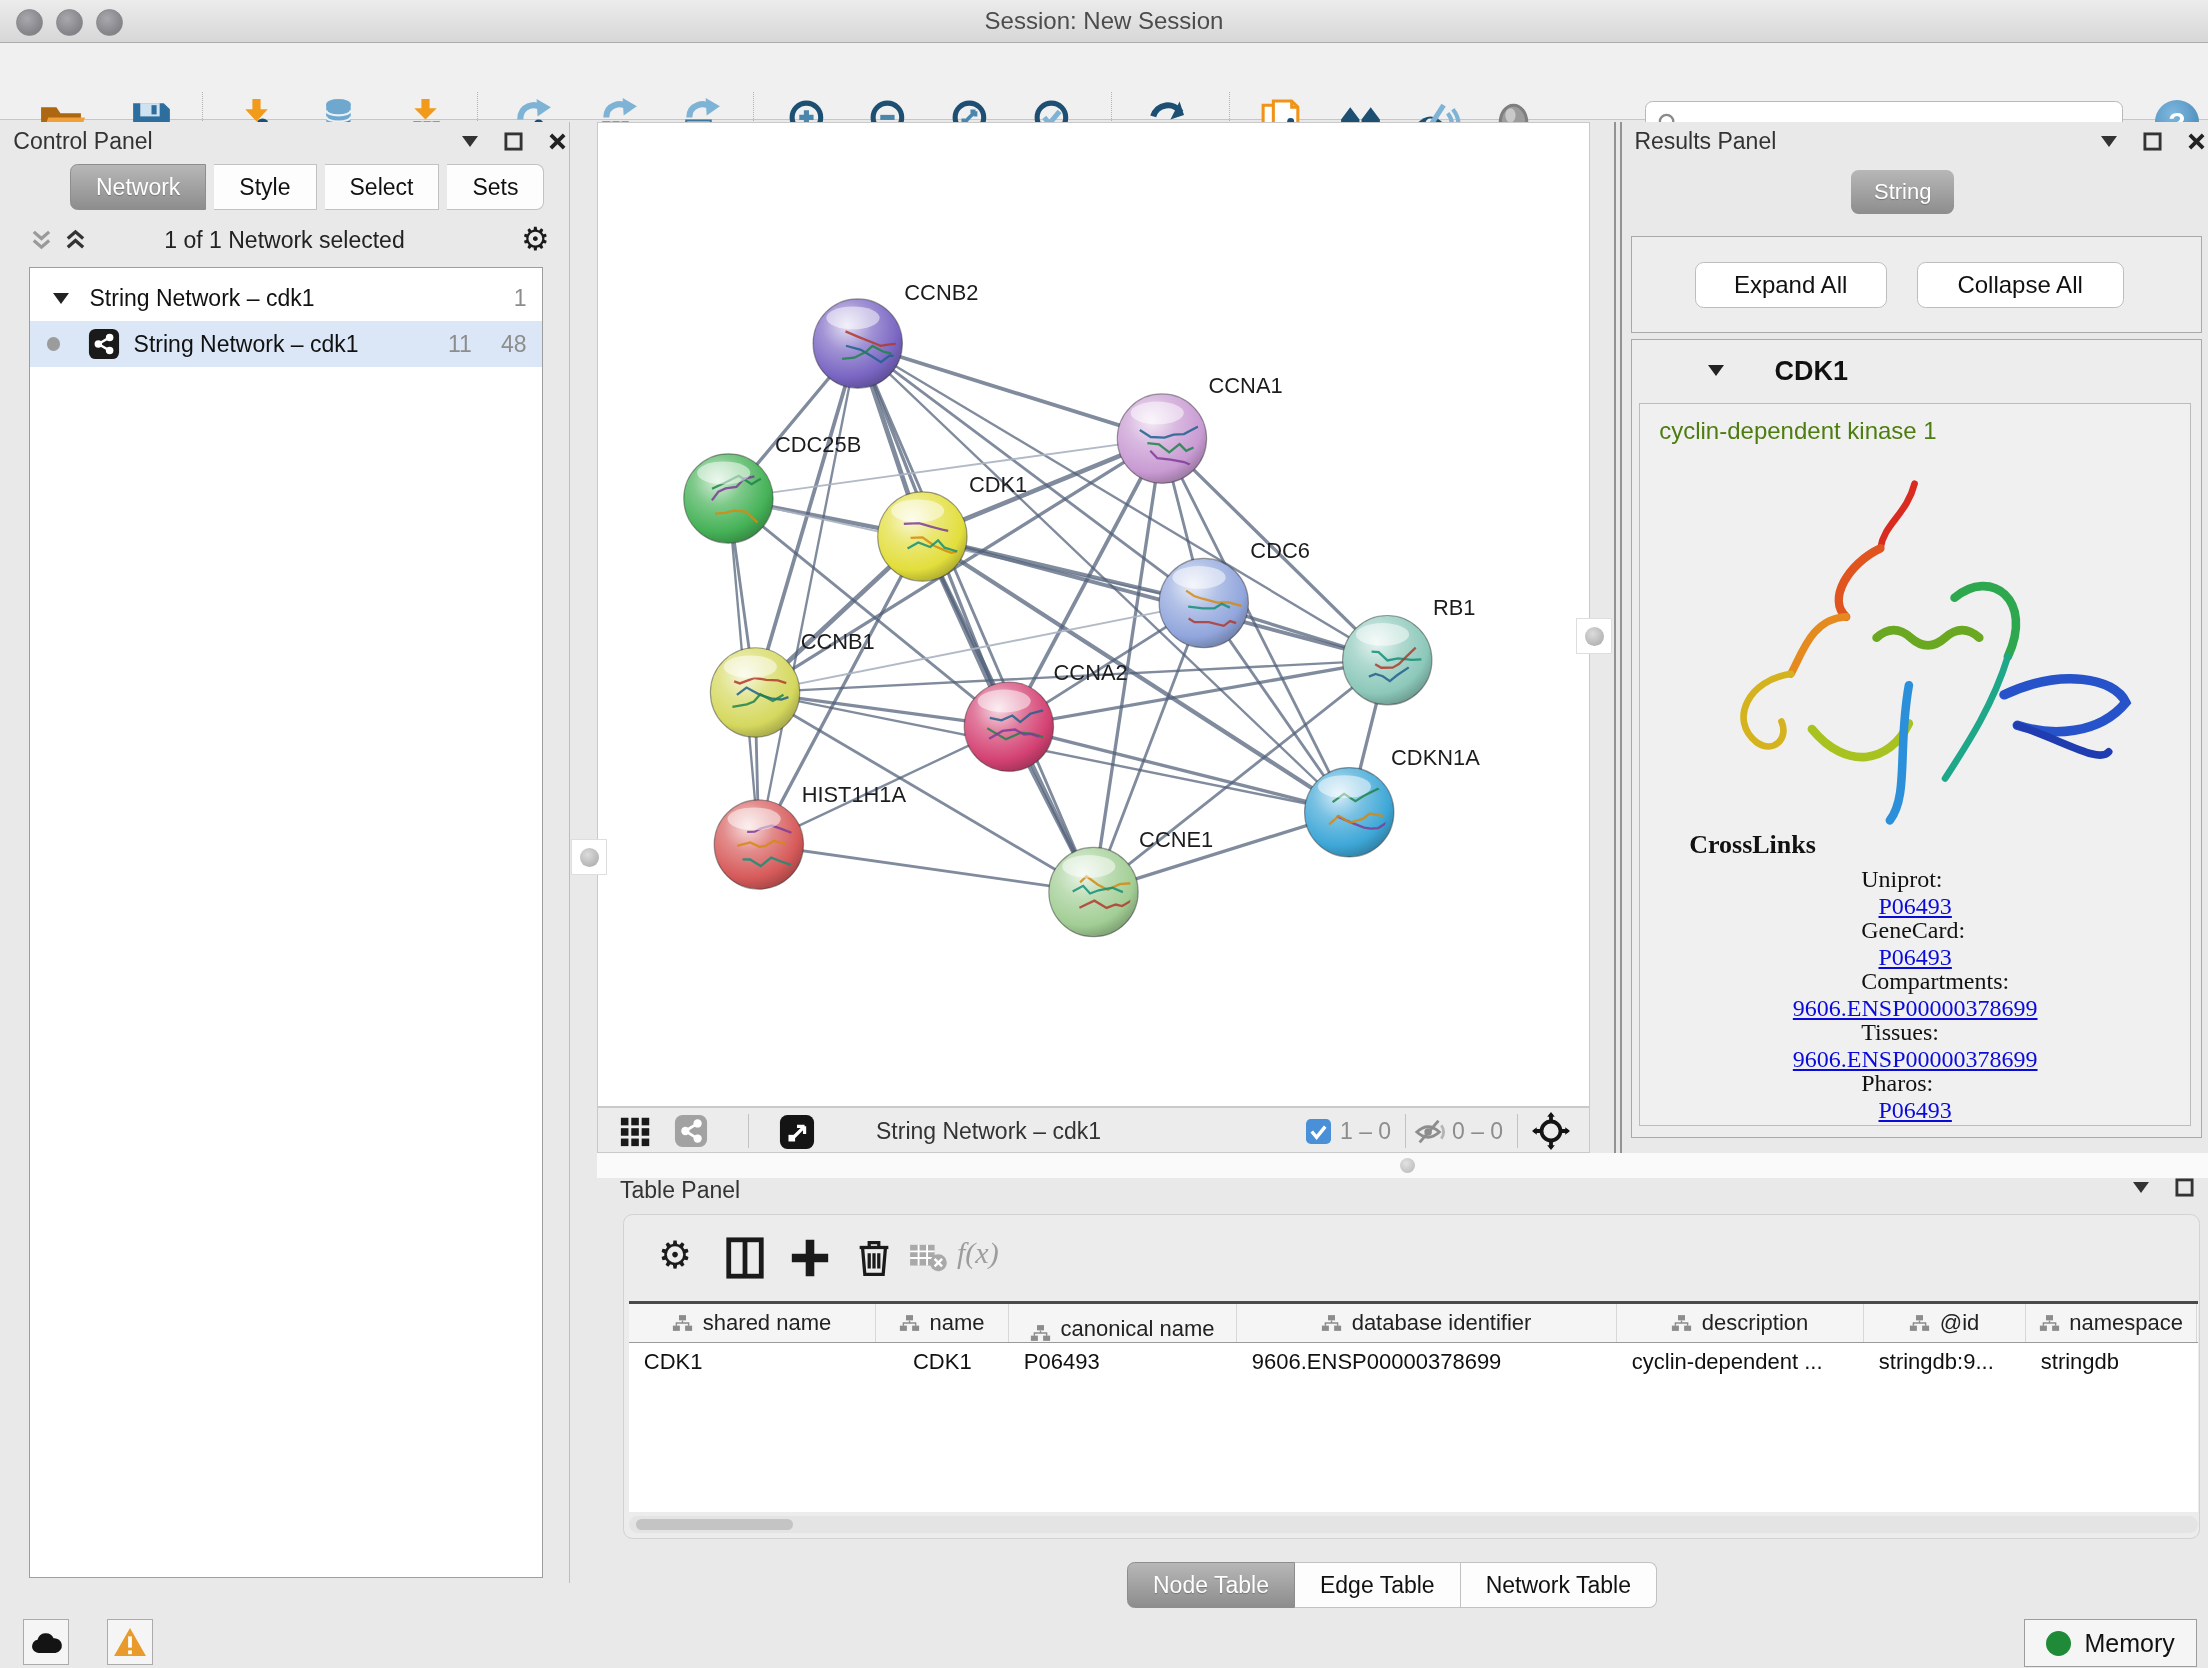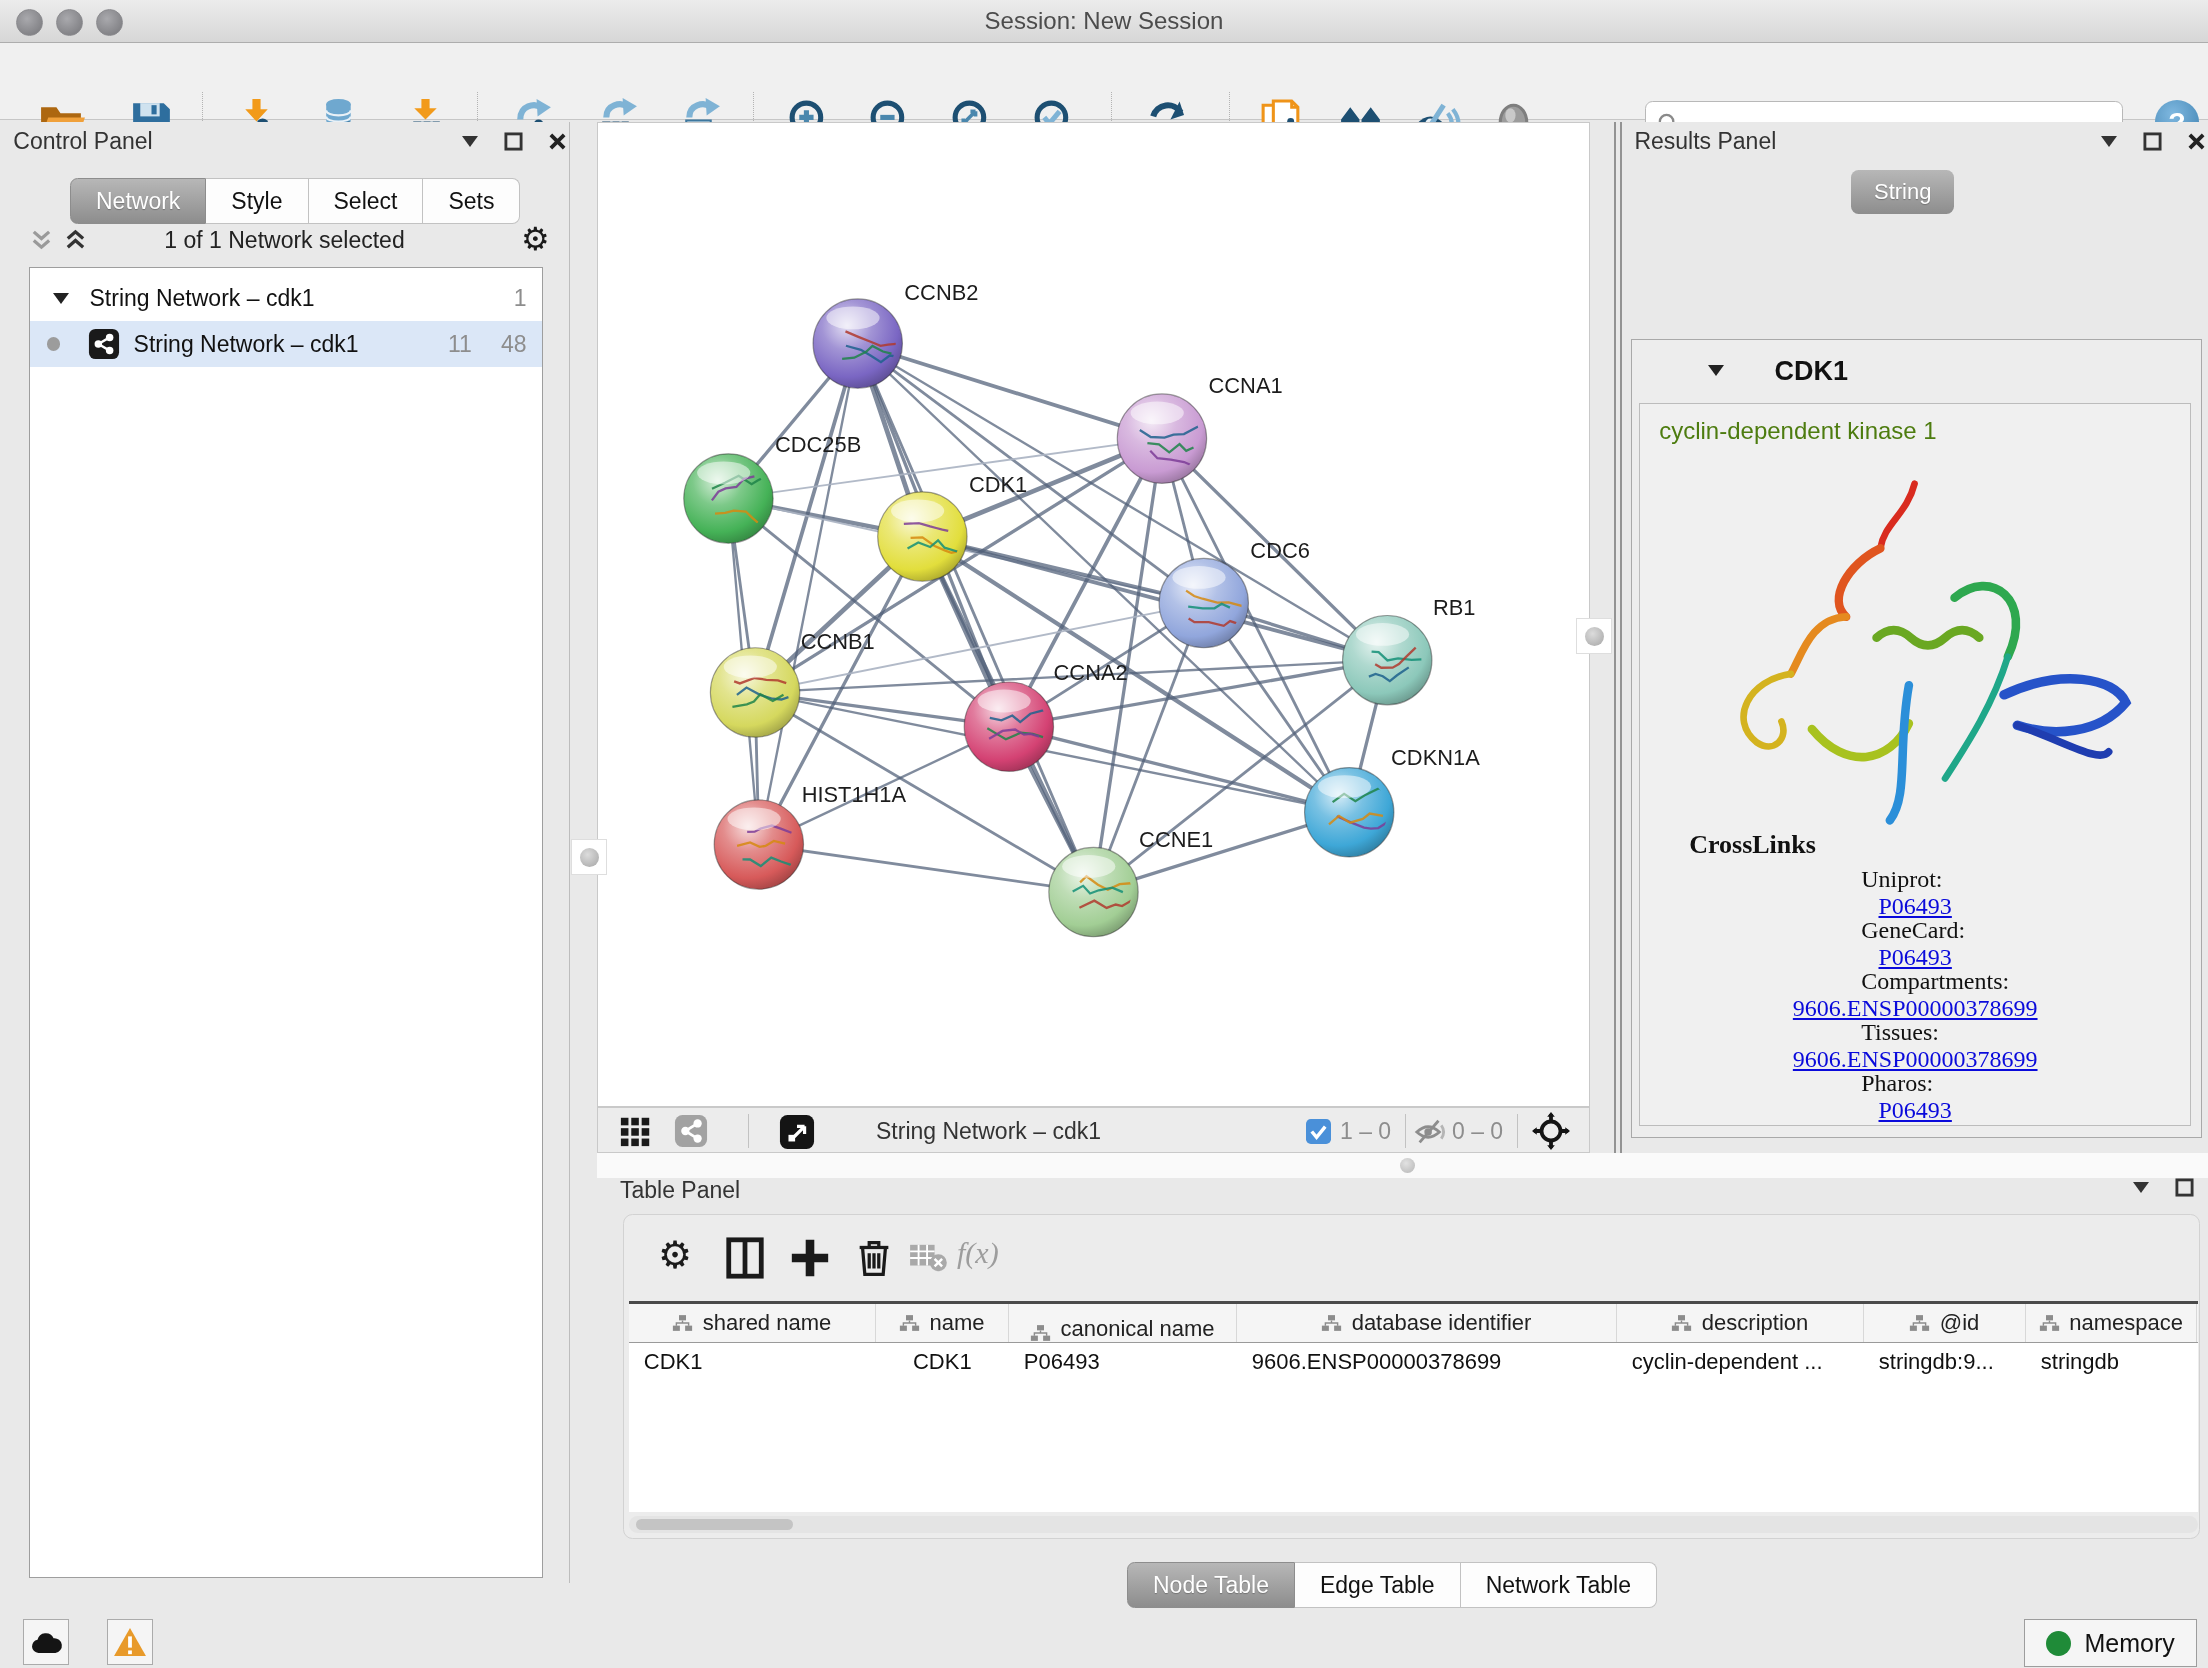--- a/index.html
+++ b/index.html
@@ -18,21 +18,21 @@
   #searchbox{position:absolute;left:1645px;top:58px;width:476px;height:42px;background:#fff;border:1px solid #b8b8b8;border-radius:7.6px;display:flex;align-items:center;}
   #searchbox svg{margin-left:9.5px;}
   #searchbox input{flex:1;border:none;outline:none;font-size:21px;background:transparent;margin:0 9.5px;font-family:"Liberation Sans",sans-serif;}
   #help-btn{position:absolute;left:2155px;top:57px;width:44px;height:44px;border-radius:50%;background:radial-gradient(circle at 40% 32%,#7fb8e0,#3c7fae);color:#fff;font-size:28.5px;font-weight:bold;text-align:center;line-height:44px;cursor:pointer;}
 
   
   #control-panel{position:absolute;left:0;top:122px;width:569px;height:1461px;background:#e9e9e9;border-right:1px solid #bdbdbd;}
   .panel-title{font-size:23px;color:#333;}
   .panel-btns{position:absolute;display:flex;gap:21px;align-items:center;}
   .pb{width:23px;height:23px;display:flex;align-items:center;justify-content:center;cursor:pointer;}
-  #cp-tabs{position:absolute;left:70px;top:56px;display:flex;}
+  #cp-tabs{position:absolute;left:70px;top:42px;display:flex;gap:8px;}
   .seg-tab{height:44px;line-height:44px;text-align:center;background:#fdfdfd;border:1px solid #c2c2c2;border-left:none;font-size:23px;color:#111;cursor:pointer;padding:0 25px;}
   .seg-tab:first-child{border-left:1px solid #c2c2c2;border-radius:7.6px 0 0 7.6px;}
   .seg-tab:last-child{border-radius:0 7.6px 7.6px 0;}
   .seg-tab.active{background:linear-gradient(#b7b7b7,#8d8d8d);color:#fff;border-color:#8d8d8d;text-shadow:0 1px 1px rgba(0,0,0,.25);}
   #cp-selector{position:absolute;left:0;top:97px;width:569px;height:42px;}
   #cp-selector .summary{position:absolute;left:0;top:0;width:100%;text-align:center;line-height:42px;font-size:23px;color:#222;}
   #net-list{position:absolute;left:28.5px;top:145px;width:512px;height:1309px;background:#fff;border:1.9px solid #9e9e9e;}
   .tree-row{position:absolute;left:0;width:100%;height:46px;display:flex;align-items:center;cursor:pointer;}
   .tree-row .lbl{font-size:23px;color:#111;white-space:nowrap;}
   .gray-num{font-size:23px;color:#8d8d8d;}
@@ -675,20 +675,24 @@
             <rect x="2" y="2" width="16" height="16" fill="none" stroke="#333" stroke-width="3"></rect>
           </svg>
         </span>
       <span class="pb">
           <svg width="19" height="19" viewBox="0 0 20 20">
             <path d="M3 3 17 17 M17 3 3 17" stroke="#222" stroke-width="4"></path>
           </svg>
         </span>
     </div>
     <div id="rp-tab">String</div>
+    <div id="rp-box1">
+      <div class="btn" style="left:63px;width:190px">Expand All</div>
+      <div class="btn" style="left:285px;width:205px">Collapse All</div>
+    </div>
     <div id="rp-box2">
       <div id="rp-gene-row">
         <span class="tri-down" style="position:absolute;left:76px;top:25px"></span>
         <span id="rp-gene">CDK1</span>
       </div>
       <div id="rp-inner">
         <div id="rp-desc">cyclin-dependent kinase 1</div>
         <svg id="protein-img" width="495" height="371" viewBox="0 0 520 390">
           <g fill="none" stroke-linecap="round">
             <path d="M258 28 C250 60 226 70 222 96" stroke="#d92b1f" stroke-width="7"></path>

